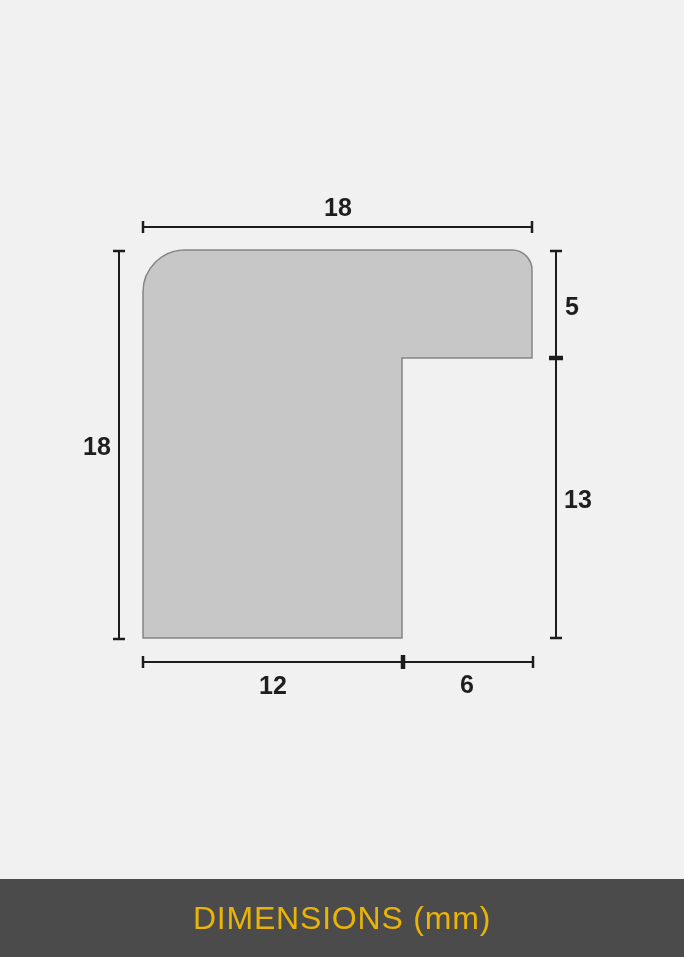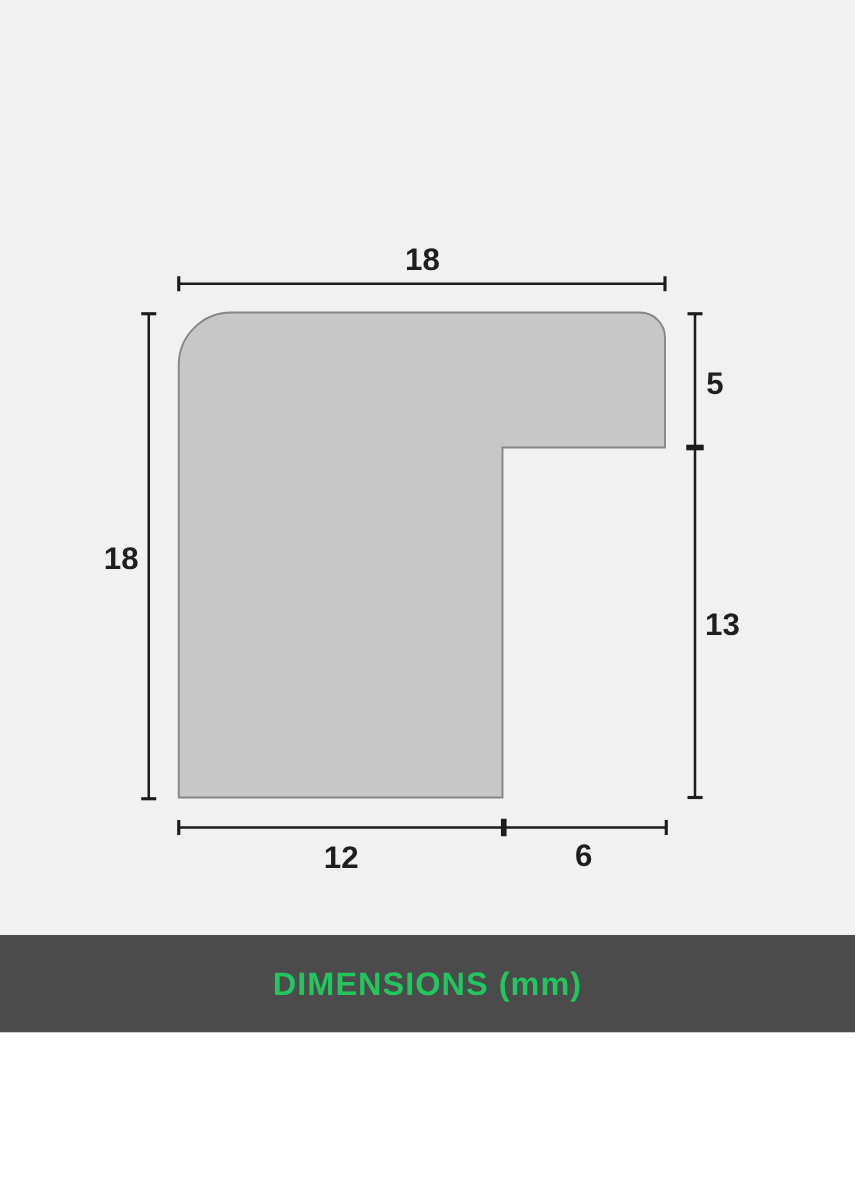--- a/index.html
+++ b/index.html
@@ -2,21 +2,21 @@
 <html><head>
 <meta charset="utf-8">
 <style>
   * { margin: 0; padding: 0; box-sizing: border-box; }
   html, body {
     font-family: "Liberation Sans", sans-serif;
   }
   .page {
     position: relative;
     width: 684px;
-    height: 826px;
+    height: 957px;
     background: #f1f1f1;
     overflow: hidden;
   }
   .diagram-area {
     position: absolute;
     top: 0;
     left: 0;
     width: 684px;
     height: 879px;
   }
@@ -49,23 +49,23 @@
     left: 0;
     bottom: 0;
     width: 684px;
     height: 78px;
     background: #4b4b4b;
     display: flex;
     align-items: center;
     justify-content: center;
   }
   .footer-label {
-    color: #22c55e;
-    font-size: 26px;
-    font-weight: 700;
+    color: #eab308;
+    font-size: 32px;
+    font-weight: 400;
     letter-spacing: 0.8px;
   }
 </style>
 </head>
 <body>
 
 <div class="page">
 
   <div class="diagram-area">
     <svg width="684" height="879" viewBox="0 0 684 879">

